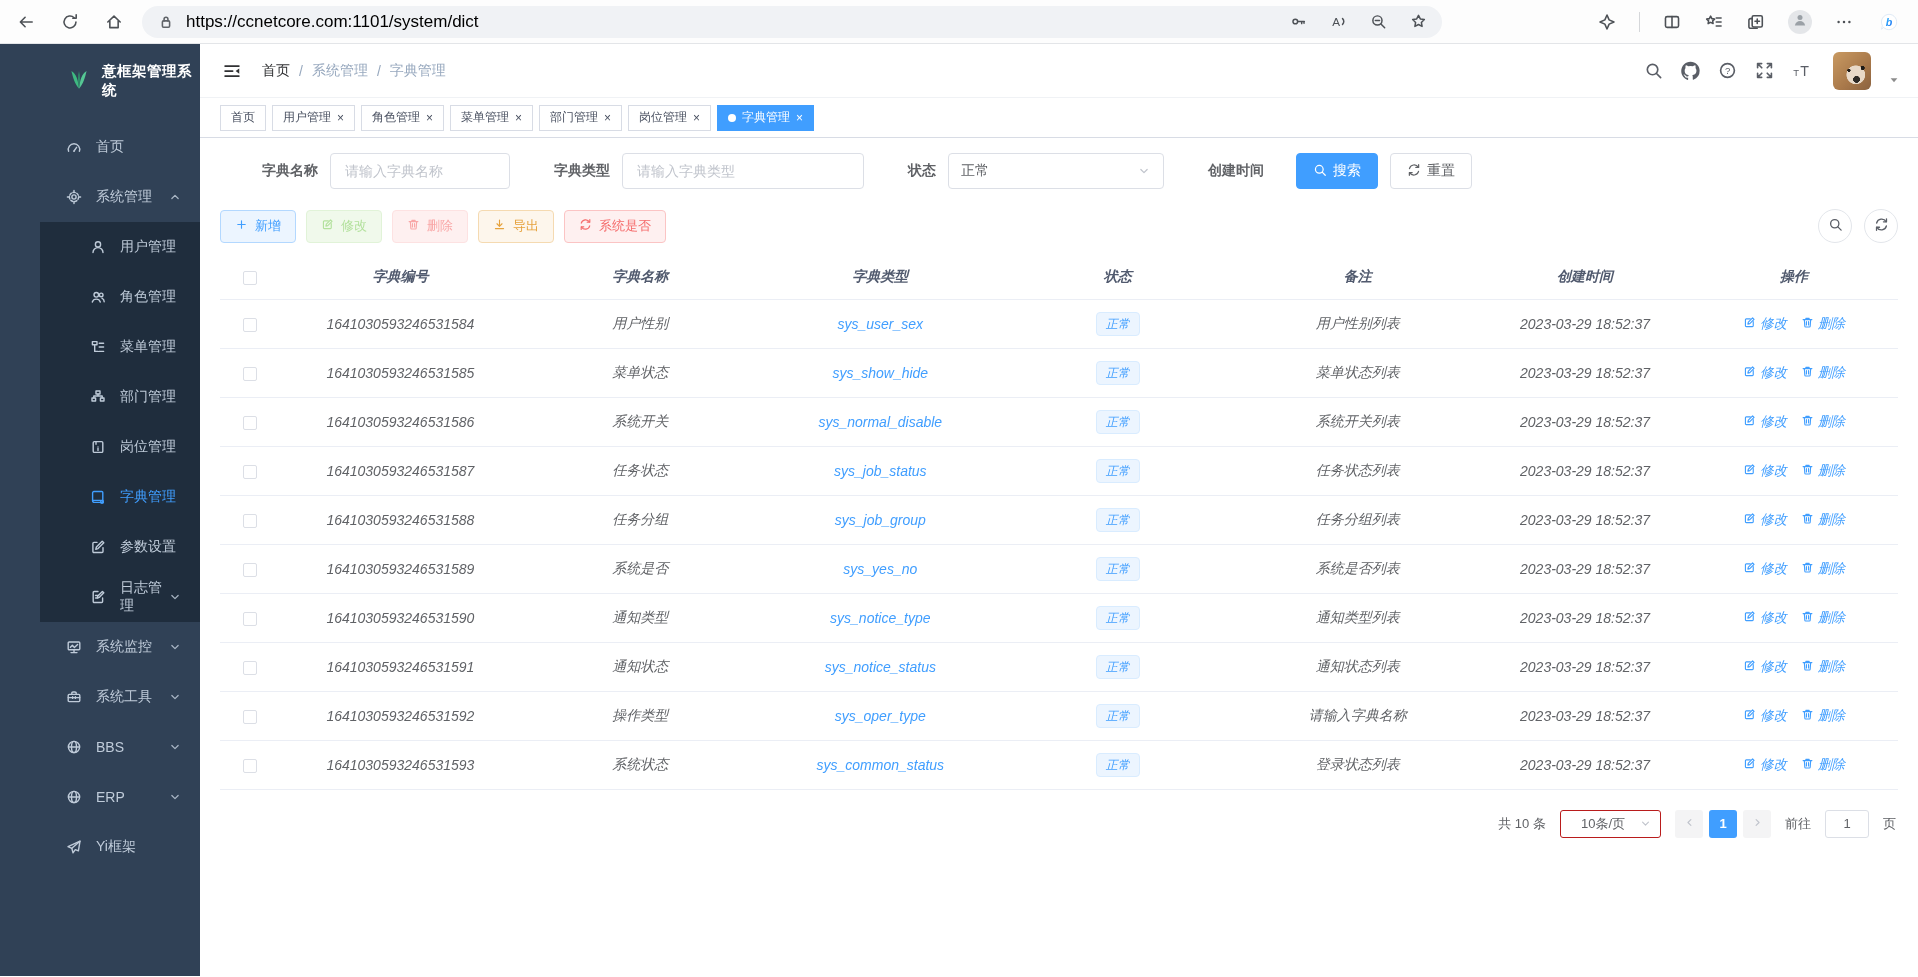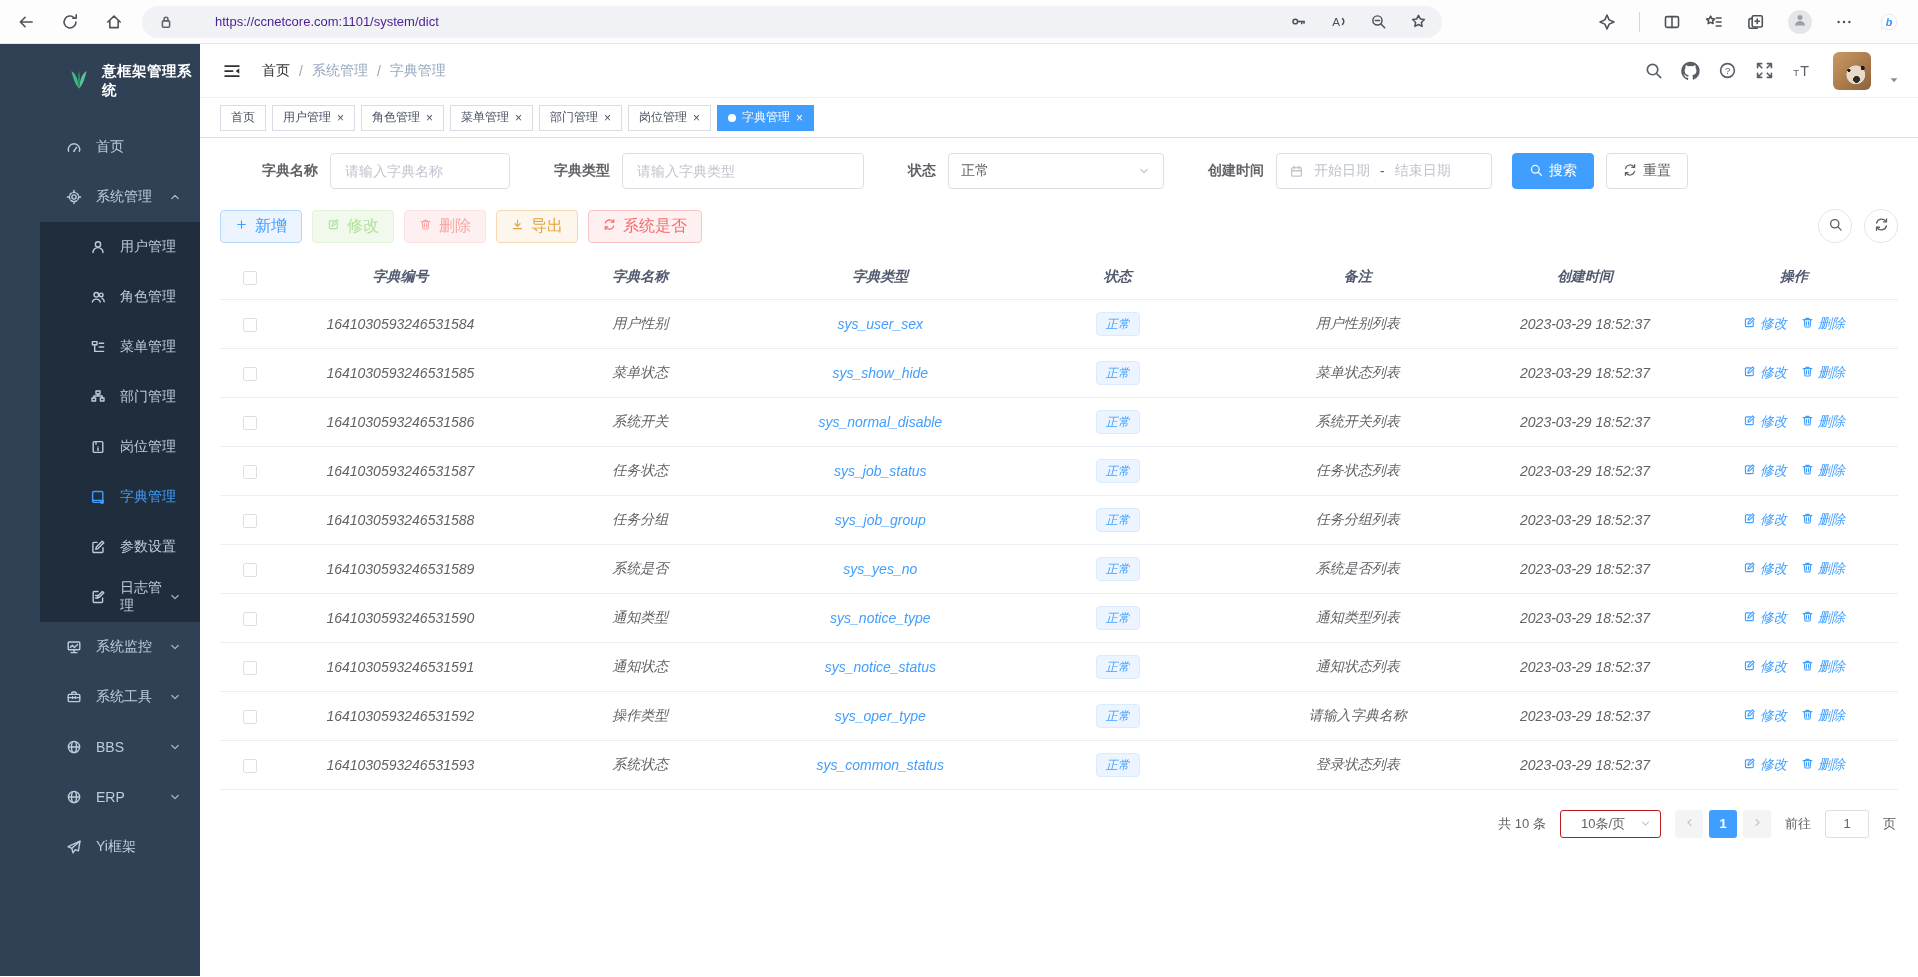--- a/index.html
+++ b/index.html
@@ -5,21 +5,21 @@
   * { margin:0; padding:0; box-sizing:border-box; }
   html,body { font-family:"Liberation Sans","DejaVu Sans",sans-serif; }
   .screen { width:1918px; height:977px; overflow:hidden; background:#fff; position:relative; }
 
   
   .browser-bar { height:44px; background:#fdfdfd; border-bottom:1px solid #e3e5e8; display:flex; align-items:center; padding:0 16px; }
   .bicon { width:20px; height:20px; color:#4d5156; display:inline-flex; align-items:center; justify-content:center; flex:0 0 auto; cursor:pointer; }
   .bicon svg { width:18px; height:18px; }
   .nav-group { display:flex; gap:24px; margin-right:18px; }
   .url-pill { width:1300px; height:32px; background:#f0f2f5; border-radius:16px; display:flex; align-items:center; padding:0 14px; gap:10px; }
-  .url-text { flex:1; font-size:13px; color:#4c1d95; white-space:nowrap; overflow:hidden;margin-left:29px; }
+  .url-text { flex:1; font-size:17px; color:#000000; white-space:nowrap; overflow:hidden; }
   .pill-icons { display:flex; gap:20px; }
   .pill-icons .bicon svg{ width:17px;height:17px;}
   .chrome-right { margin-left:auto; display:flex; align-items:center; gap:22px; }
   .vsep { width:1px; height:20px; background:#d5d7da; }
   .profile-circle { width:24px; height:24px; border-radius:50%; background:#e4e6e9; display:flex; align-items:center; justify-content:center; color:#9aa0a6; }
   .profile-circle svg{width:16px;height:16px;}
 
   
   .app { display:flex; height:932px; }
   .sidebar { width:200px; background:#304156; flex:0 0 200px; display:flex; flex-direction:column;padding-left:40px; }
@@ -78,21 +78,21 @@
   .daterange { height:36px; border:1px solid #dcdfe6; border-radius:4px; display:inline-flex; align-items:center; padding:0 12px; gap:10px; color:#c0c4cc; background:#fff; cursor:pointer; }
   .daterange .cal { width:15px; height:15px; color:#c0c4cc; }
   .daterange .cal svg{width:15px;height:15px;}
   .btn { height:36px; border-radius:4px; border:1px solid #dcdfe6; background:#fff; color:#606266; font-size:14px; display:inline-flex; align-items:center; gap:6px; padding:0 16px; cursor:pointer; font-family:inherit; }
   .btn svg { width:14px; height:14px; }
   .btn-primary { background:#409eff; border-color:#409eff; color:#fff; }
   .ml12{margin-left:12px;} .ml20{margin-left:20px;}
 
   
   .toolbar { display:flex; align-items:center; margin:4px 0 12px 0; }
-  .tbtn { height:33px; border-radius:4px; font-size:16px; display:inline-flex; align-items:center; gap:7px; padding:0 14px; margin-right:10px; cursor:pointer; border:1px solid; font-family:inherit; background:#fff; }
+  .tbtn { height:33px; border-radius:4px; font-size:13px; display:inline-flex; align-items:center; gap:7px; padding:0 14px; margin-right:10px; cursor:pointer; border:1px solid; font-family:inherit; background:#fff; }
   .tbtn svg{ width:13px; height:13px; }
   .tb-primary { color:#409eff; background:#ecf5ff; border-color:#b3d8ff; }
   .tb-success { color:#b3e19d; background:#f0f9eb; border-color:#e1f3d8; cursor:not-allowed; }
   .tb-danger-dis { color:#f9a7a7; background:#fef0f0; border-color:#fde2e2; cursor:not-allowed; }
   .tb-warning { color:#e6a23c; background:#fdf6ec; border-color:#f5dab1; }
   .tb-danger { color:#f56c6c; background:#fef0f0; border-color:#fbc4c4; }
   .toolbar-right { margin-left:auto; display:flex; gap:12px; }
   .circle-btn { width:34px; height:34px; border-radius:50%; border:1px solid #e3e6eb; background:#fff; color:#5a5e66; display:inline-flex; align-items:center; justify-content:center; cursor:pointer; }
   .circle-btn svg{ width:15px; height:15px; }
 
@@ -491,29 +491,20 @@
           <span class="gap"></span>
           <span class="f-label">状态</span>
           <span class="sel" style="width:216px">
             <span class="sel-val">正常</span>
             <span class="chev"><svg viewBox="0 0 16 16" fill="none" stroke="currentColor" stroke-width="1.4" stroke-linecap="round" stroke-linejoin="round">
                   <path d="M4.4 6.3 8 9.9l3.6-3.6"></path>
                 </svg></span>
           </span>
           <span class="gap"></span>
           <span class="f-label">创建时间</span>
-          <span class="daterange" style="width:216px">
-            <span class="cal"><svg viewBox="0 0 16 16" fill="none" stroke="currentColor" stroke-width="1.4" stroke-linecap="round" stroke-linejoin="round">
-                  <rect x="2.8" y="3.8" width="10.4" height="9.2" rx="1"></rect>
-                  <path d="M5.5 2.4v2.6M10.5 2.4v2.6M2.8 7.2h10.4"></path>
-                </svg></span>
-            <span>开始日期</span>
-            <span style="color:#606266">-</span>
-            <span>结束日期</span>
-          </span>
           <button class="btn btn-primary ml20">
             <span><svg viewBox="0 0 16 16" fill="none" stroke="currentColor" stroke-width="1.4" stroke-linecap="round" stroke-linejoin="round">
                   <circle cx="7.2" cy="7.2" r="4.4"></circle>
                   <path d="M10.5 10.5 14 14"></path>
                 </svg></span>
             <span>搜索</span>
           </button>
           <button class="btn ml12">
             <span><svg viewBox="0 0 16 16" fill="none" stroke="currentColor" stroke-width="1.4" stroke-linecap="round" stroke-linejoin="round">
                   <path d="M2.8 6.4A5.5 5.5 0 0 1 12.9 5"></path>

